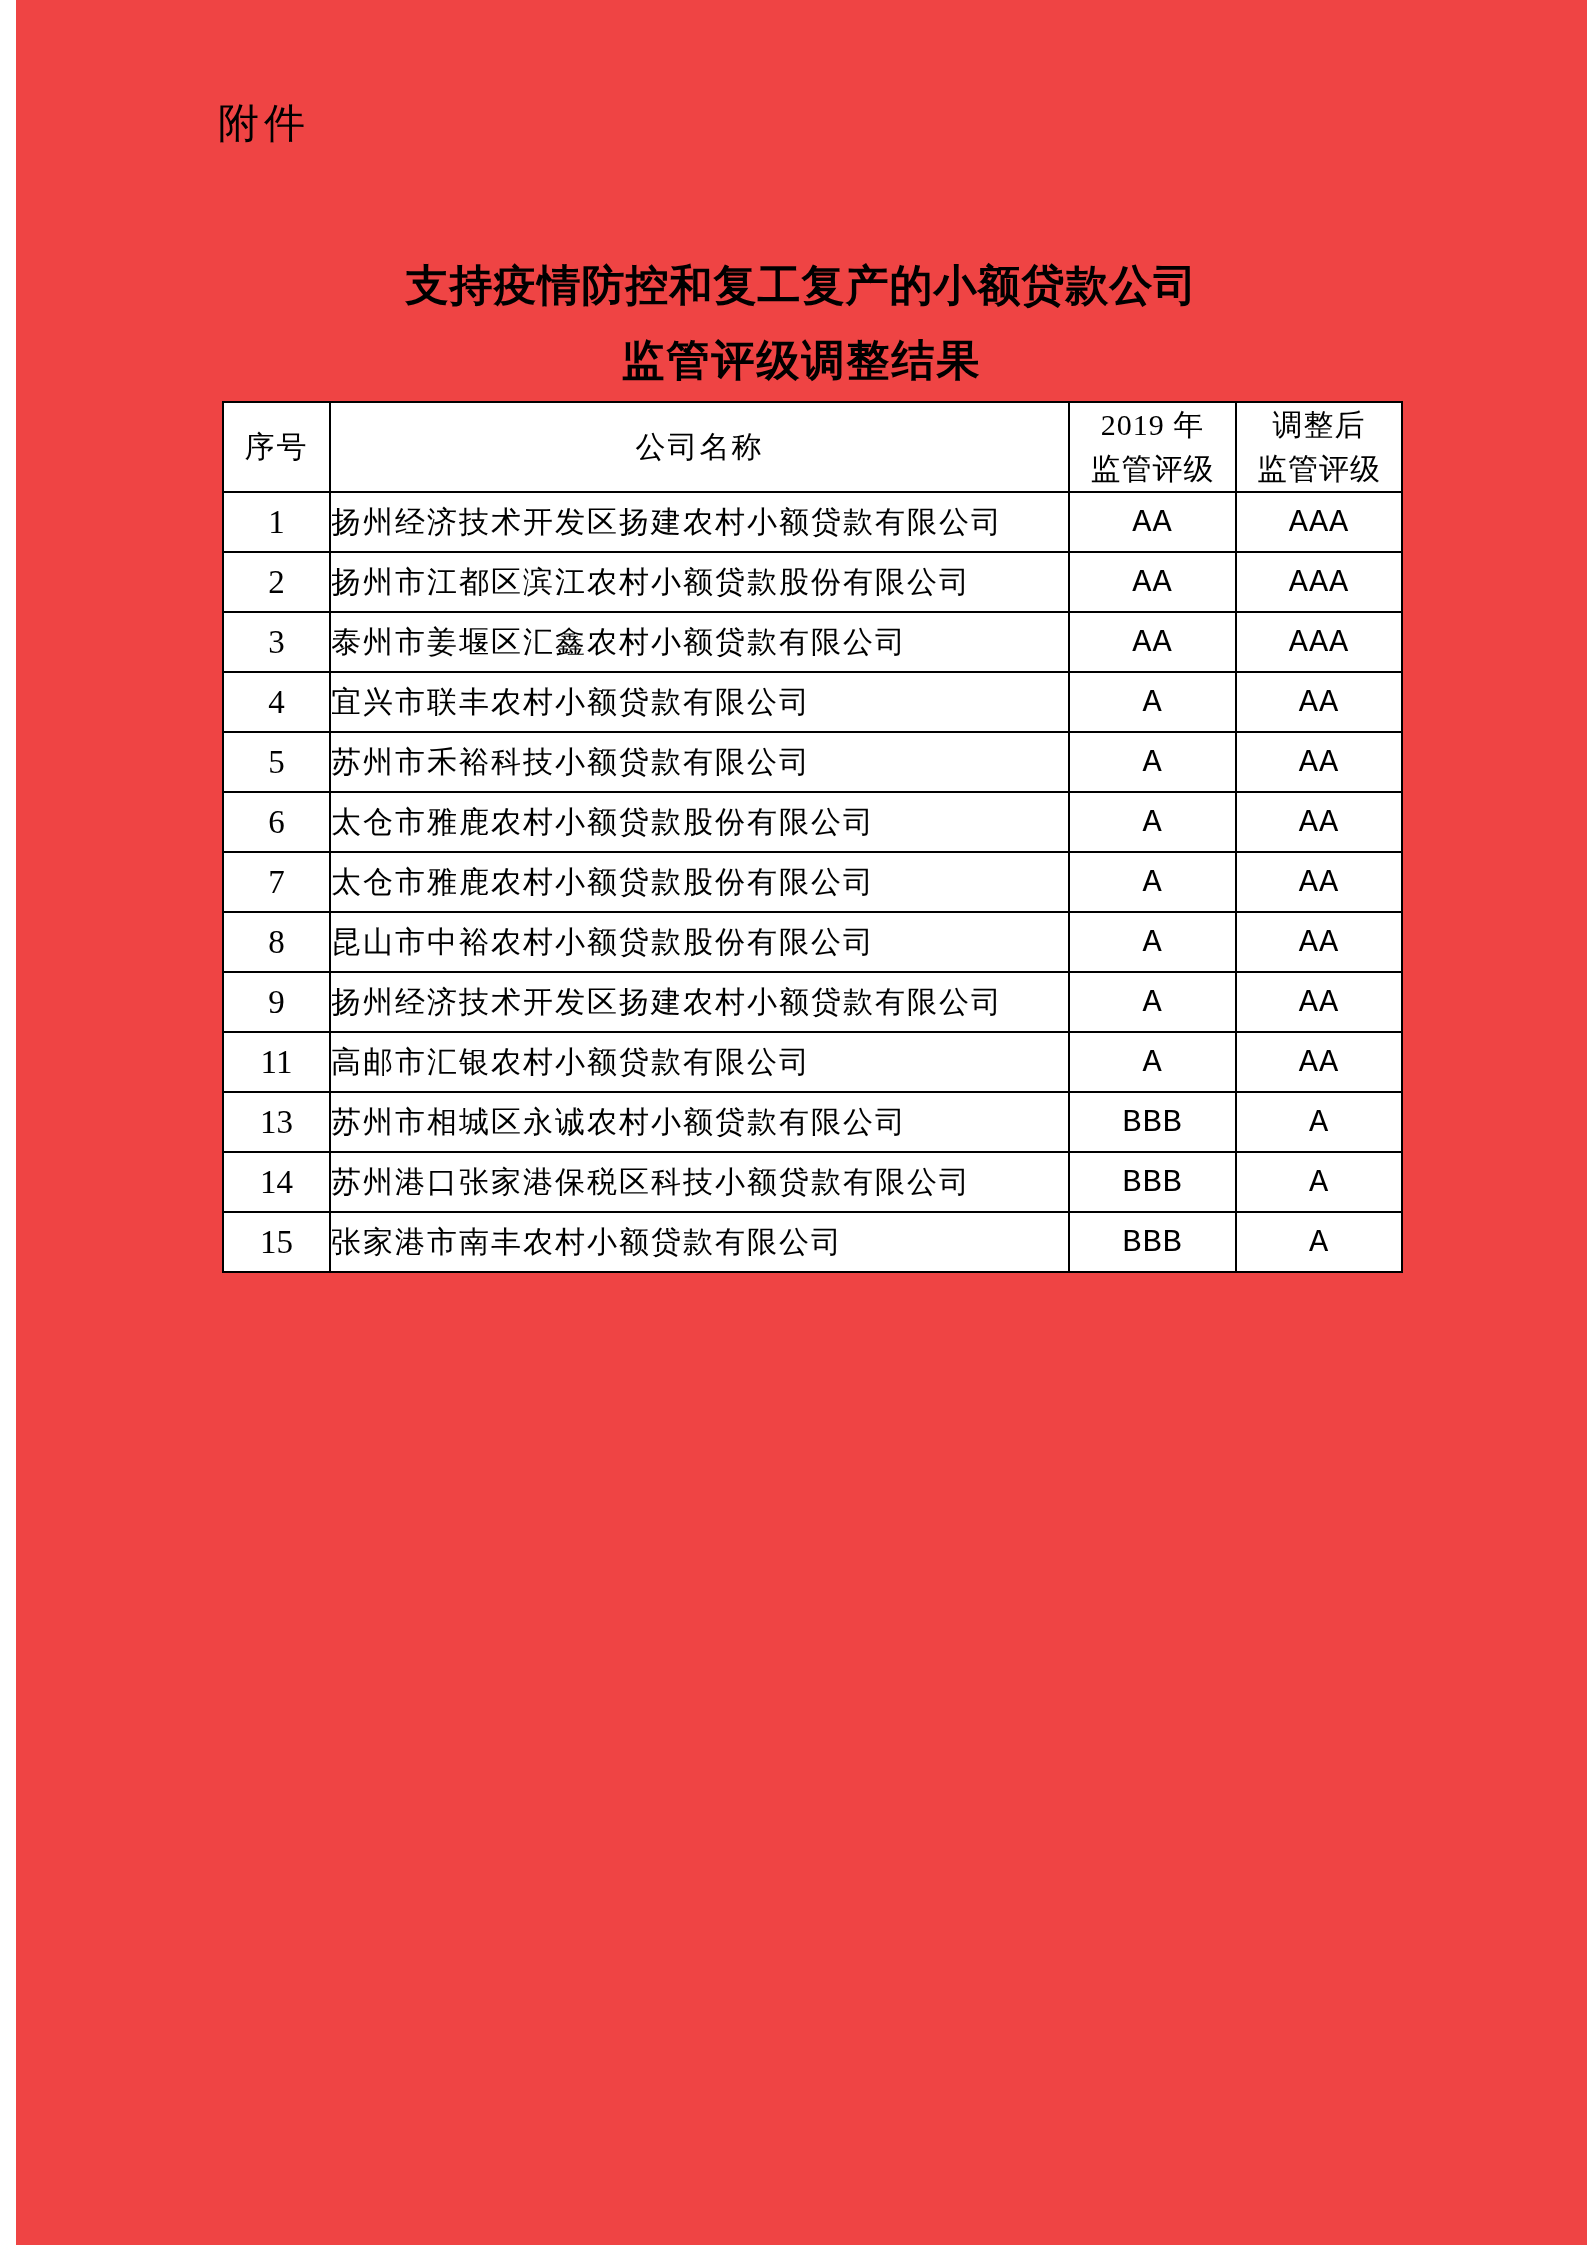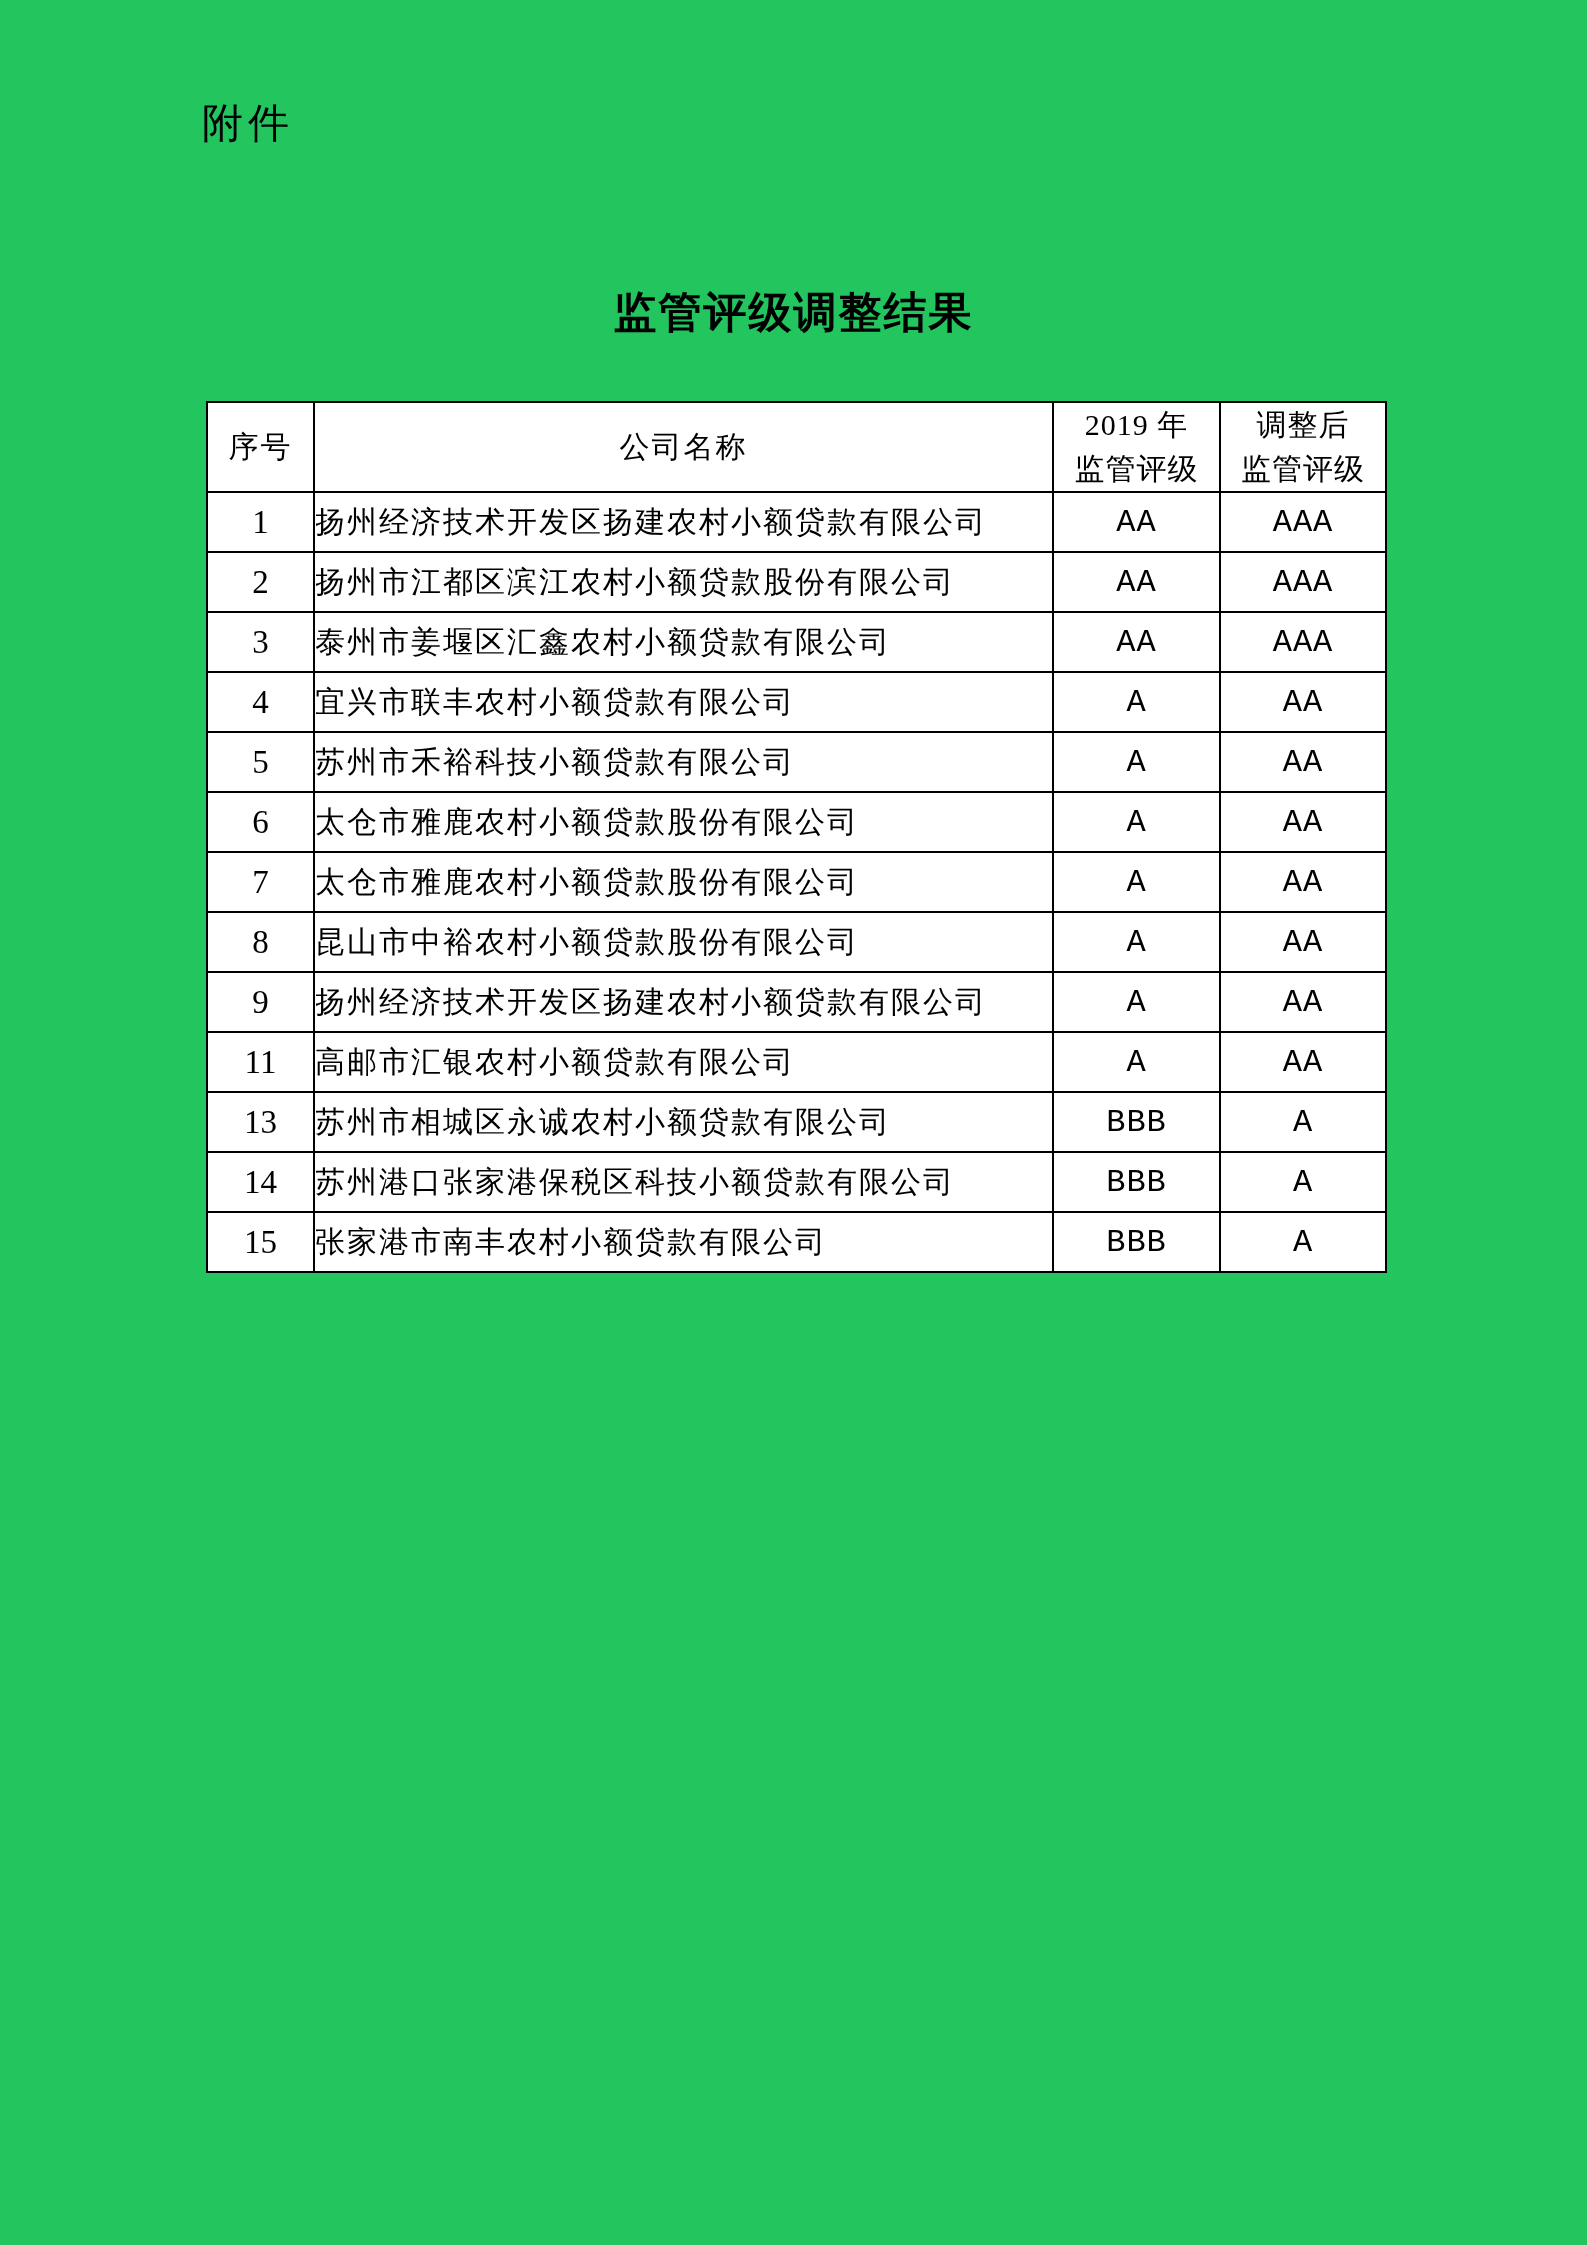--- a/index.html
+++ b/index.html
@@ -8,21 +8,22 @@
     width: 1587px;
     height: 2245px;
     position: relative;
     font-family: "Liberation Serif", serif;
     color: #000000;
     overflow: hidden;
   }
   .page {
     position: absolute;
     inset: 0;
-    background: #22c55e;
+    background: #ef4444;
+    margin-left: 16px;
   }
   .attachment-label {
     position: absolute;
     left: 202px;
     top: 96px;
     font-family: "Liberation Sans", sans-serif;
     font-size: 41px;
     letter-spacing: 5px;
     color: #000000;
   }
@@ -97,20 +98,21 @@
   }
 </style>
 </head>
 <body>
 
 <div class="page">
 
   <div class="attachment-label">附件</div>
 
   <div class="doc-title">
+    <span class="title-line-1">支持疫情防控和复工复产的小额贷款公司</span>
     <span class="title-line-2">监管评级调整结果</span>
   </div>
 
   <table class="rating-table">
     <colgroup>
       <col style="width:107px">
       <col style="width:739px">
       <col style="width:167px">
       <col style="width:166px">
     </colgroup>

